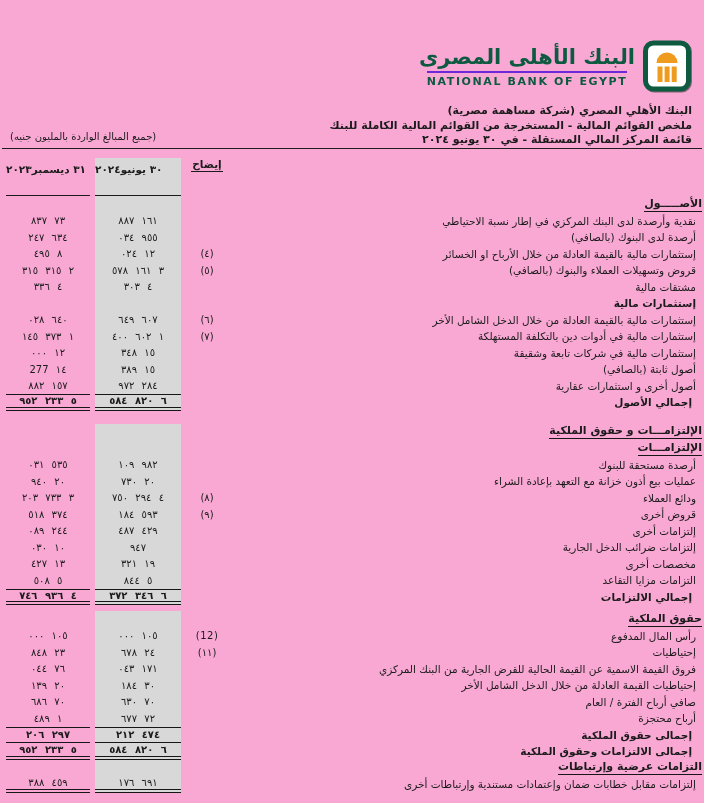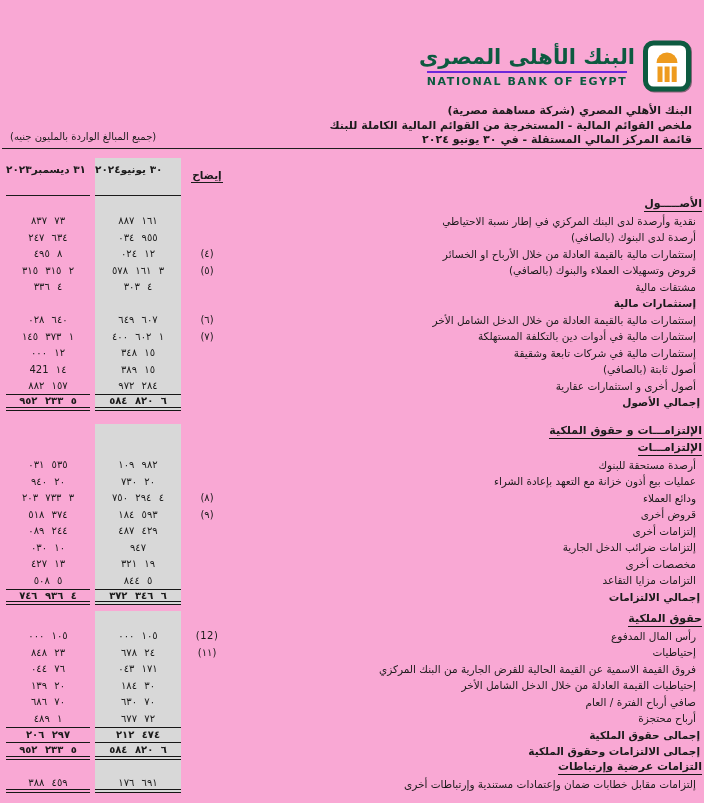--- a/index.html
+++ b/index.html
@@ -25,42 +25,42 @@
   .top-rule { position:absolute; top:148px; left:2px; width:700px; border-top:1.6px solid #1e1e1e; }
 
   
   .table { position:absolute; top:158px; left:0; width:704px; }
   .cols { display:flex; direction:rtl; align-items:stretch; padding-left:6px; height:38px; }
   .c-label { flex:1; }
   .c-note  { width:52px; }
   .c-jun   { width:86px; }
   .c-dec   { width:84px; margin-right:5px; }
 
-  .h-note { display:flex; align-items:center; justify-content:center; font-weight:bold;
+  .h-note { display:flex; align-items:flex-start; justify-content:center; font-weight:bold;
             font-size:10.5px; padding-bottom:2px; }
   .h-note span { border-bottom:1.2px solid #1b1b1b; padding:0 1px 1px; }
   .h-date { display:flex; flex-direction:row; justify-content:flex-end; align-items:center;
             font-weight:bold; font-size:10.5px; line-height:1.45;
             border-bottom:1.8px solid #1b1b1b; padding-bottom:14px; }
   .h-jun { background:#d8d8d8; }
 
   .rows { }
   .row { display:flex; direction:rtl; height:16.5px; align-items:stretch; padding-left:6px; }
   .row > div { display:flex; align-items:center; height:100%; }
   .row .c-jun { background:#d8d8d8; justify-content:center; }
   .row .c-dec { justify-content:center; }
   .row .c-note { justify-content:center; font-size:10px; }
   .row .c-label { justify-content:flex-start; font-size:10.5px; white-space:nowrap;
                   overflow:hidden; padding-right:8px; }
   .num { font-size:10px; letter-spacing:0.5px; word-spacing:4px; white-space:nowrap; }
 
   .t-section .c-label { font-weight:bold; font-size:11px; padding-right:2px; }
   .t-section .c-label span { border-bottom:1.3px solid #161616; padding-bottom:1px; }
   .t-subsection .c-label { font-weight:bold; }
-  .t-total .c-label { font-weight:bold; padding-right:4px; }
+  .t-total .c-label { font-weight:bold; padding-right:12px; }
   .t-total .num { font-weight:bold; }
   .t-spacer { height:13px; }
   .t-spacer_sm { height:6px; }
 
   .bt  { border-top:1.1px solid #161616; }
   .bb-single { border-bottom:1.2px solid #161616; }
   .bb-double { border-bottom:4px double #161616; }
 </style>
 </head>
 <body>
@@ -230,21 +230,21 @@
         </div>
         <div class="row t-item">
           <div class="c-label">
             <span>أصول ثابتة (بالصافي)</span>
           </div>
           <div class="c-note"></div>
           <div class="c-jun">
             <span class="num">١٥ ٣٨٩</span>
           </div>
           <div class="c-dec">
-            <span class="num">١٤ 421</span>
+            <span class="num">١٤ 277</span>
           </div>
         </div>
         <div class="row t-item">
           <div class="c-label">
             <span>أصول أخرى و استثمارات عقارية</span>
           </div>
           <div class="c-note"></div>
           <div class="c-jun">
             <span class="num">٢٨٤ ٩٧٢</span>
           </div>

